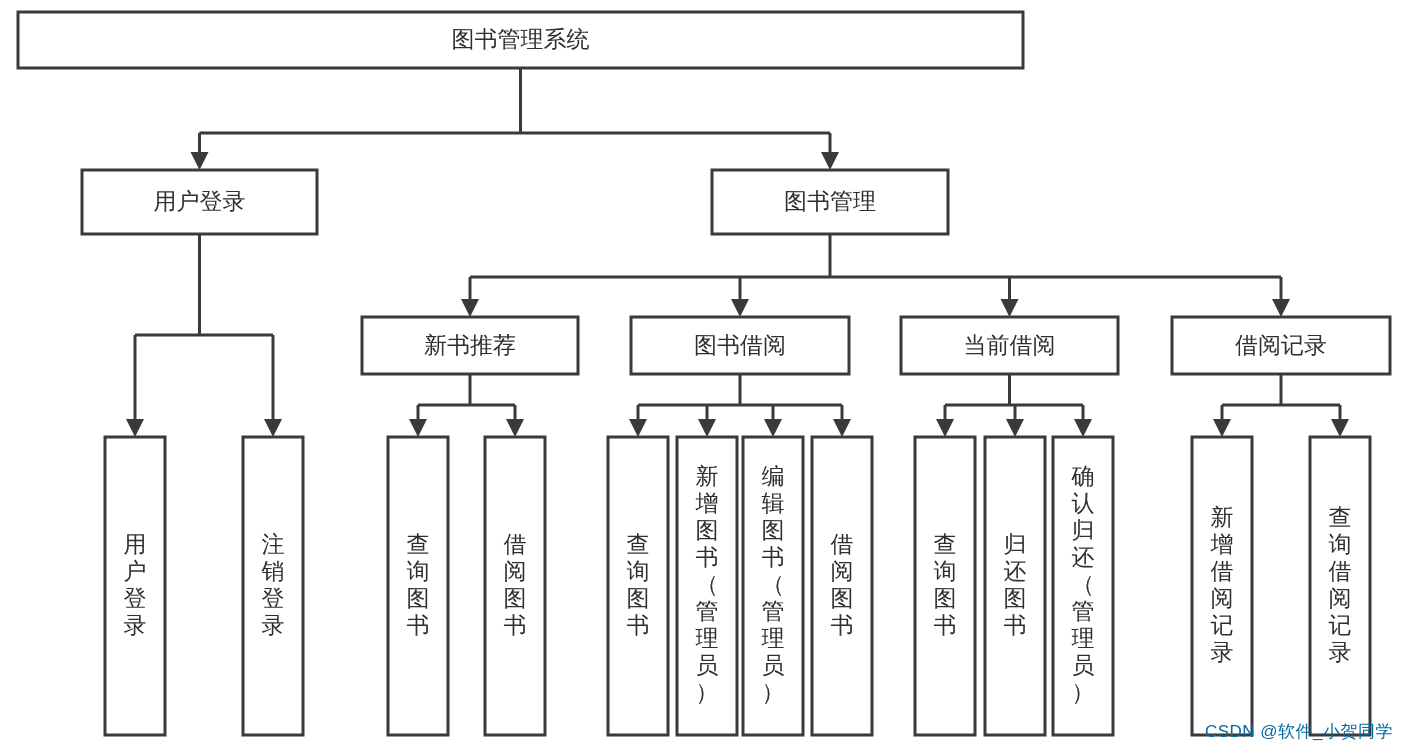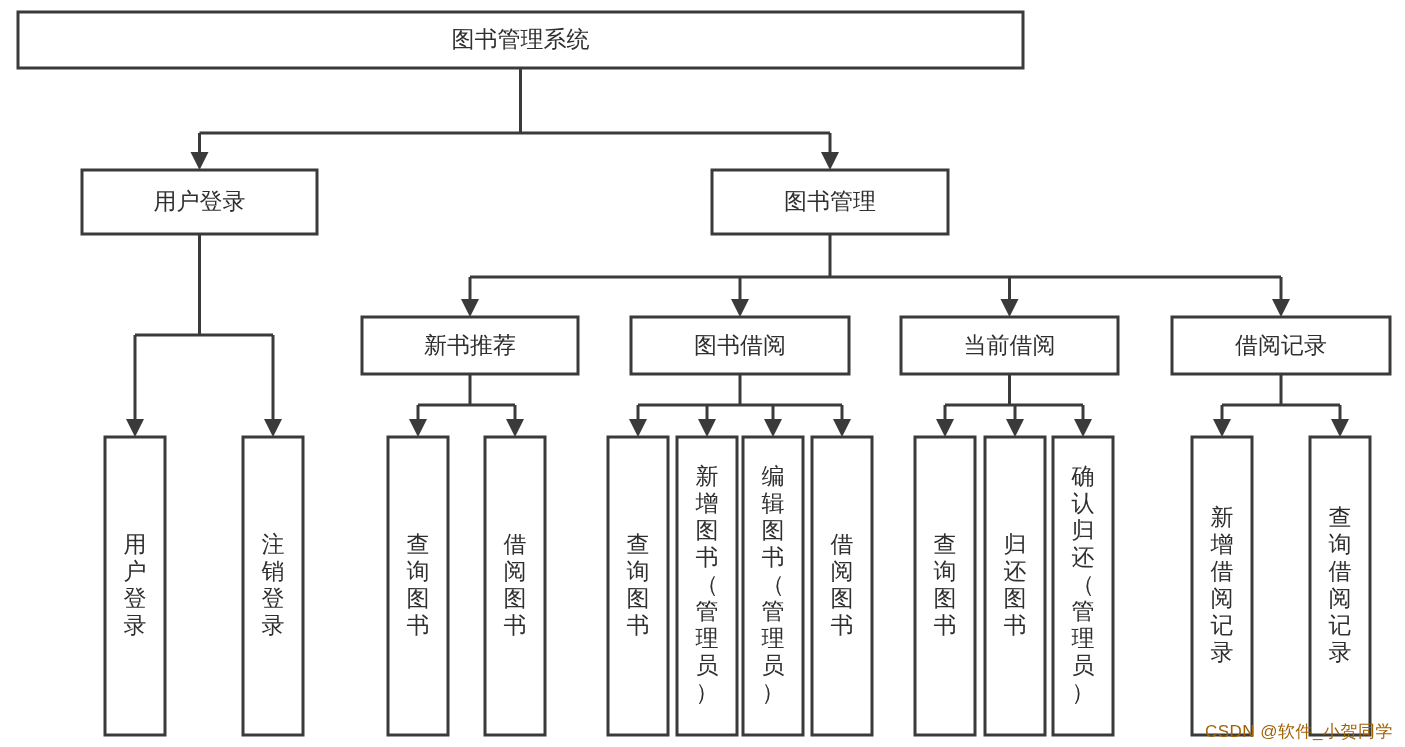--- a/index.html
+++ b/index.html
@@ -55,21 +55,21 @@
     font-family: "Liberation Sans", "DejaVu Sans", sans-serif;
     font-size: 23px;
     text-anchor: middle;
   }
   .watermark-text {
     position: absolute;
     right: 12px;
     bottom: 4px;
     font-family: "Liberation Sans", "DejaVu Sans", sans-serif;
     font-size: 17px;
-    color: #a16207;
+    color: #0369a1;
     white-space: nowrap;
     letter-spacing: 0.5px;
     pointer-events: none;
     margin-top: 8px;
   }
 </style>
 </head>
 <body>
 
 <div id="diagram-root">

